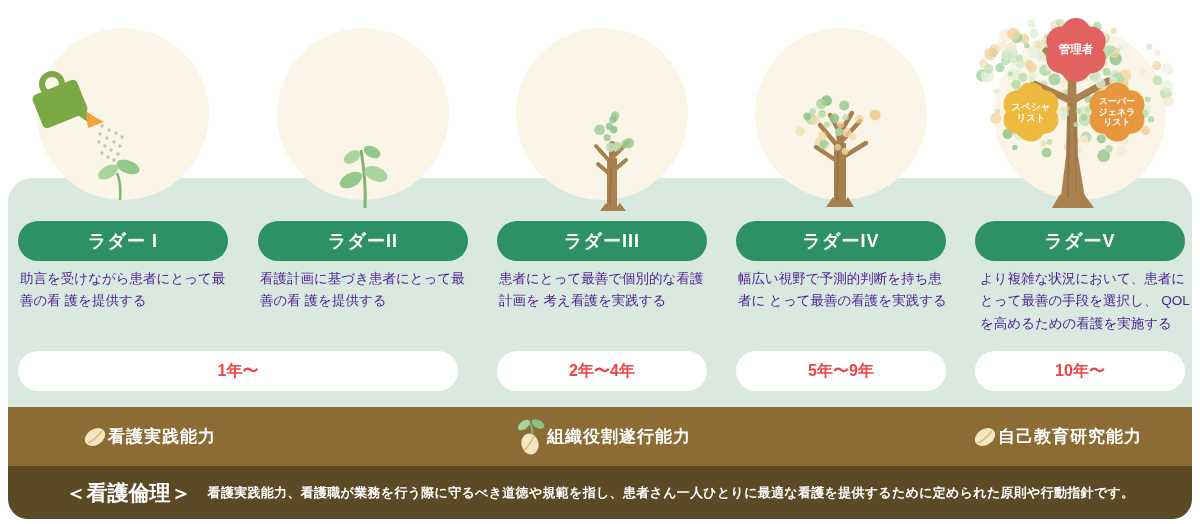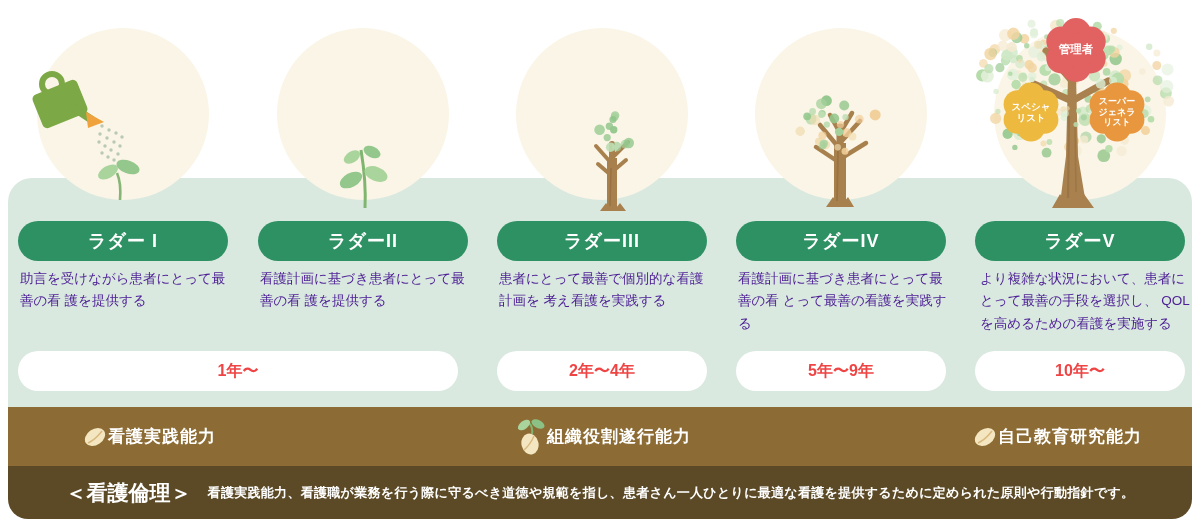--- a/index.html
+++ b/index.html
@@ -442,21 +442,21 @@
 
   <div class="pill p1">ラダー I</div>
   <div class="pill p2">ラダーII</div>
   <div class="pill p3">ラダーIII</div>
   <div class="pill p4">ラダーIV</div>
   <div class="pill p5">ラダーV</div>
 
   <p class="desc d1">助言を受けながら患者にとって最善の看 護を提供する</p>
   <p class="desc d3">患者にとって最善で個別的な看護計画を 考え看護を実践する</p>
   <p class="desc d2">看護計画に基づき患者にとって最善の看 護を提供する</p>
-  <p class="desc d4">看護計画に基づき患者にとって最善の看 とって最善の看護を実践する</p>
+  <p class="desc d4">幅広い視野で予測的判断を持ち患者に とって最善の看護を実践する</p>
   <p class="desc d5">より複雑な状況において、患者にとって最善の手段を選択し、 QOLを高めるための看護を実施する</p>
 
   <div class="badge b1">1年〜</div>
   <div class="badge b2">2年〜4年</div>
   <div class="badge b3">5年〜9年</div>
   <div class="badge b4">10年〜</div>
 
   <div class="bar-brown"></div>
 
   <div class="comp comp1">

